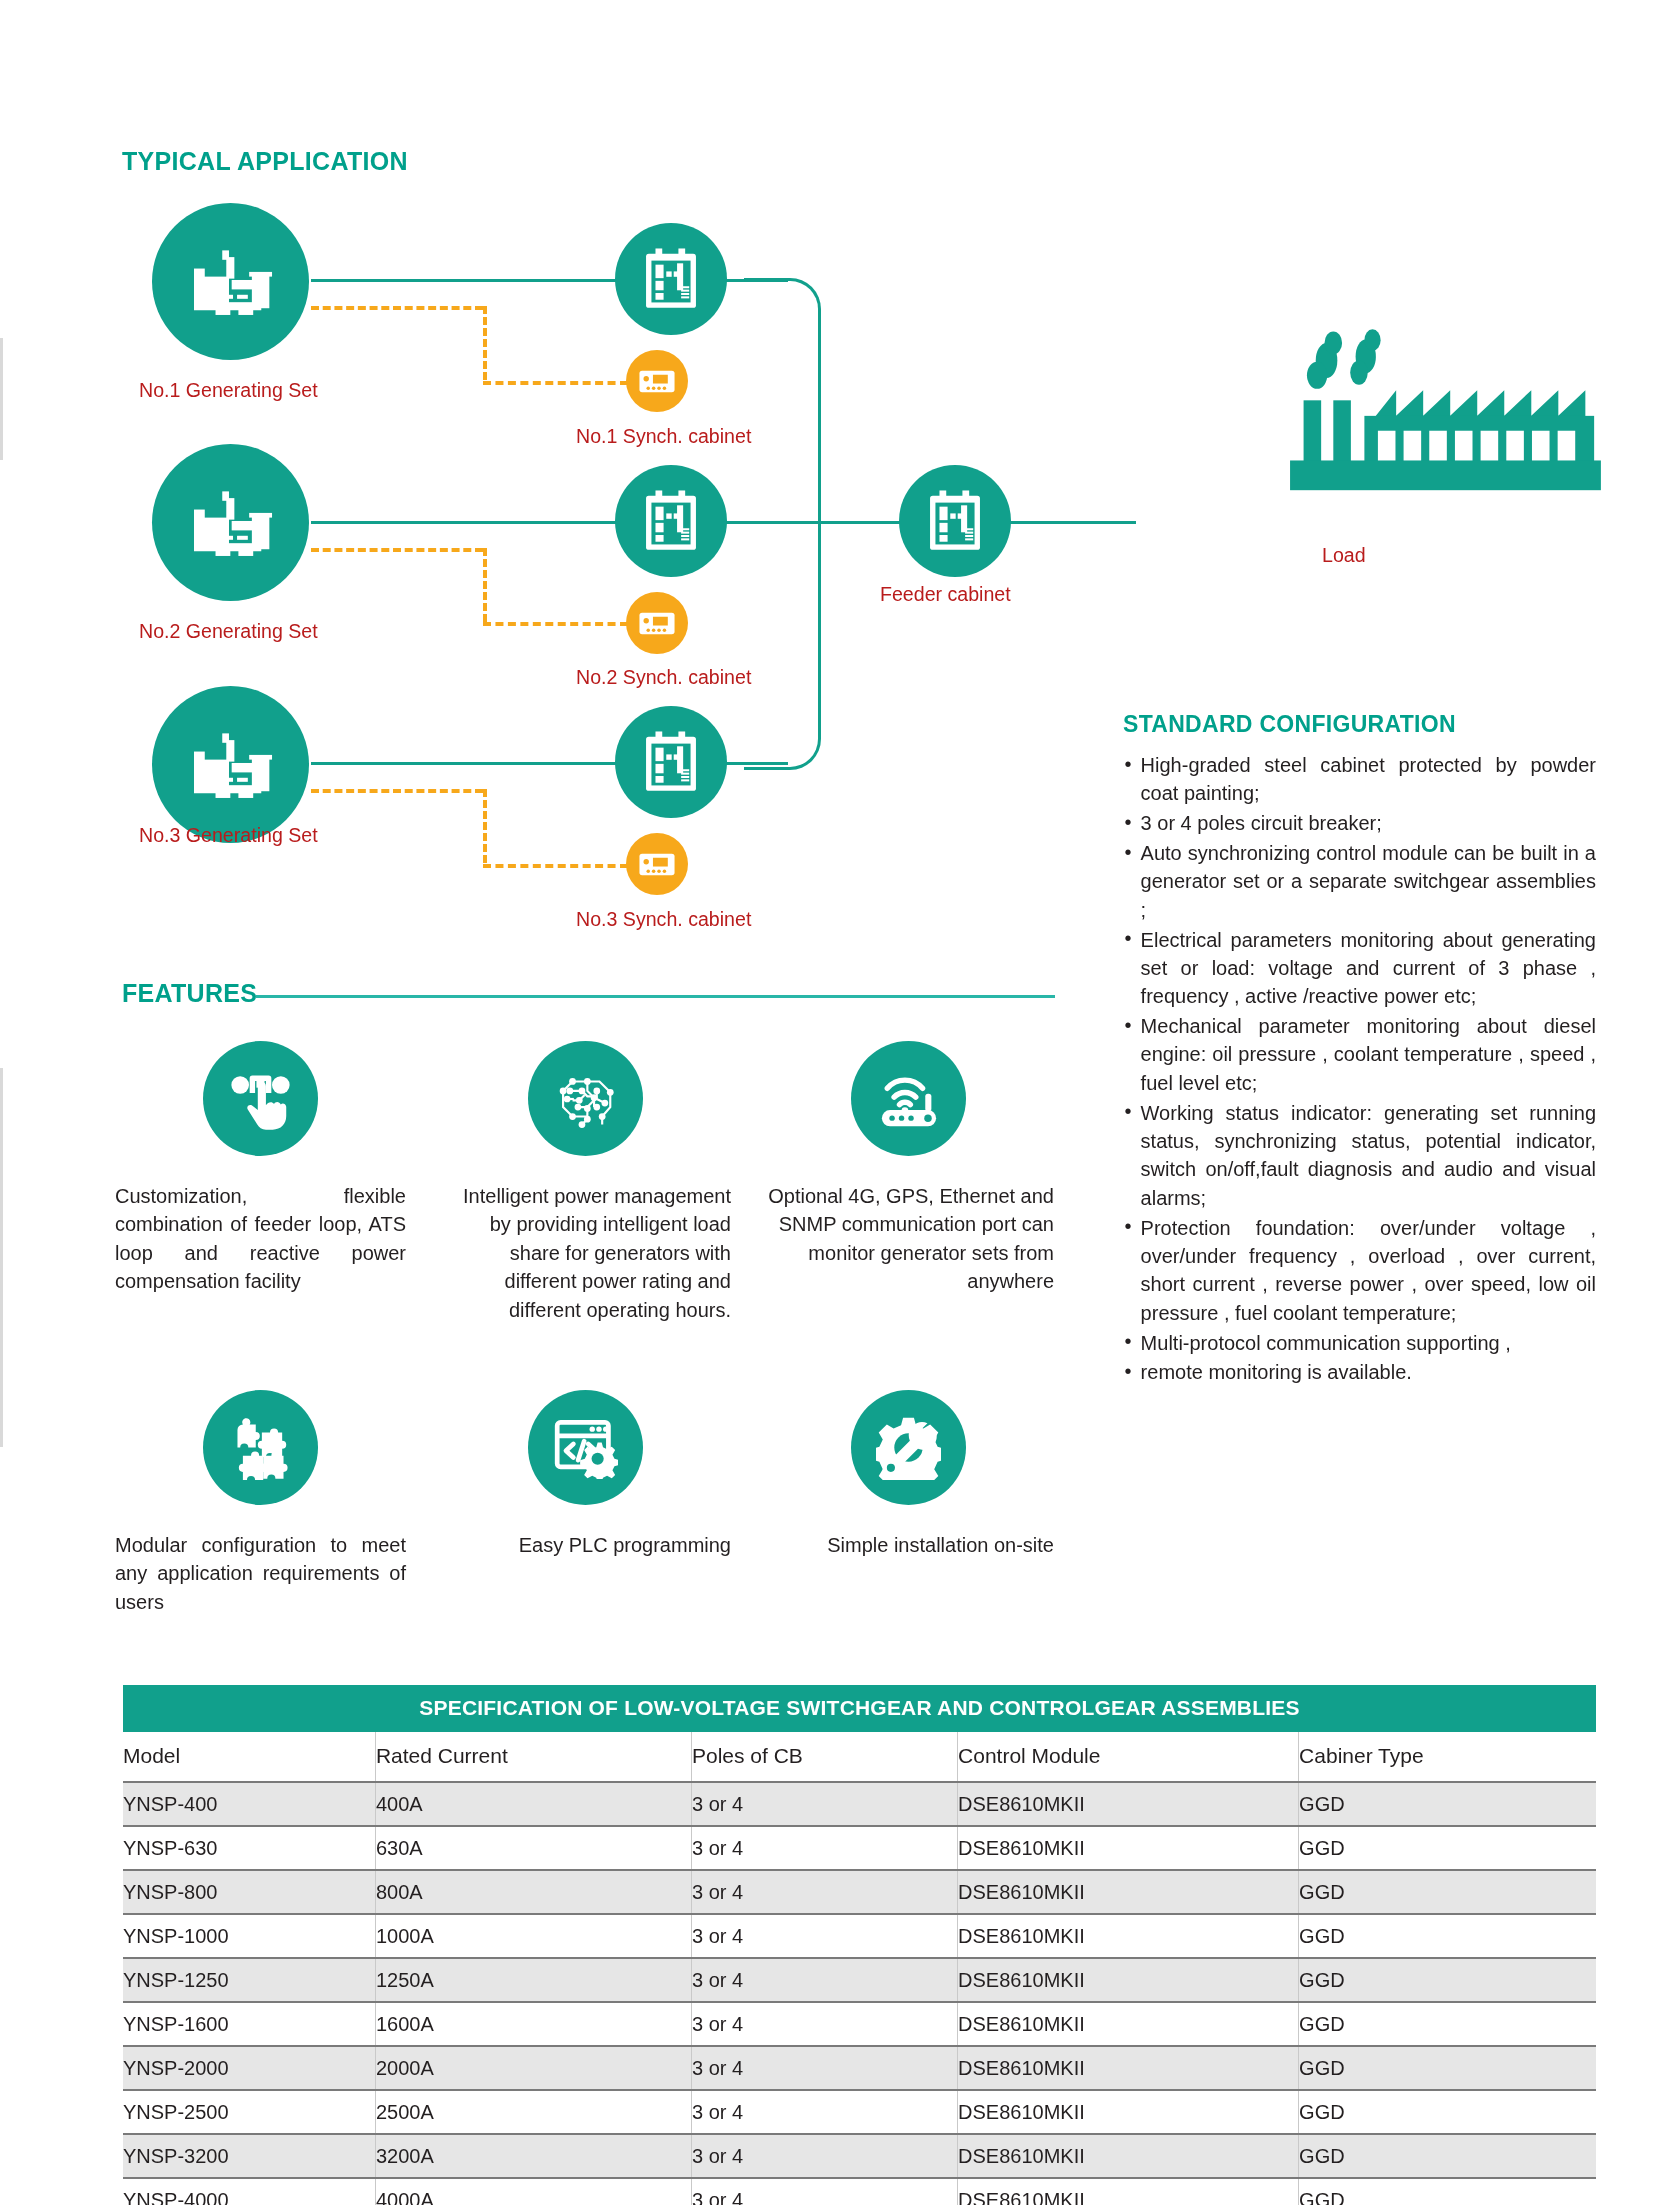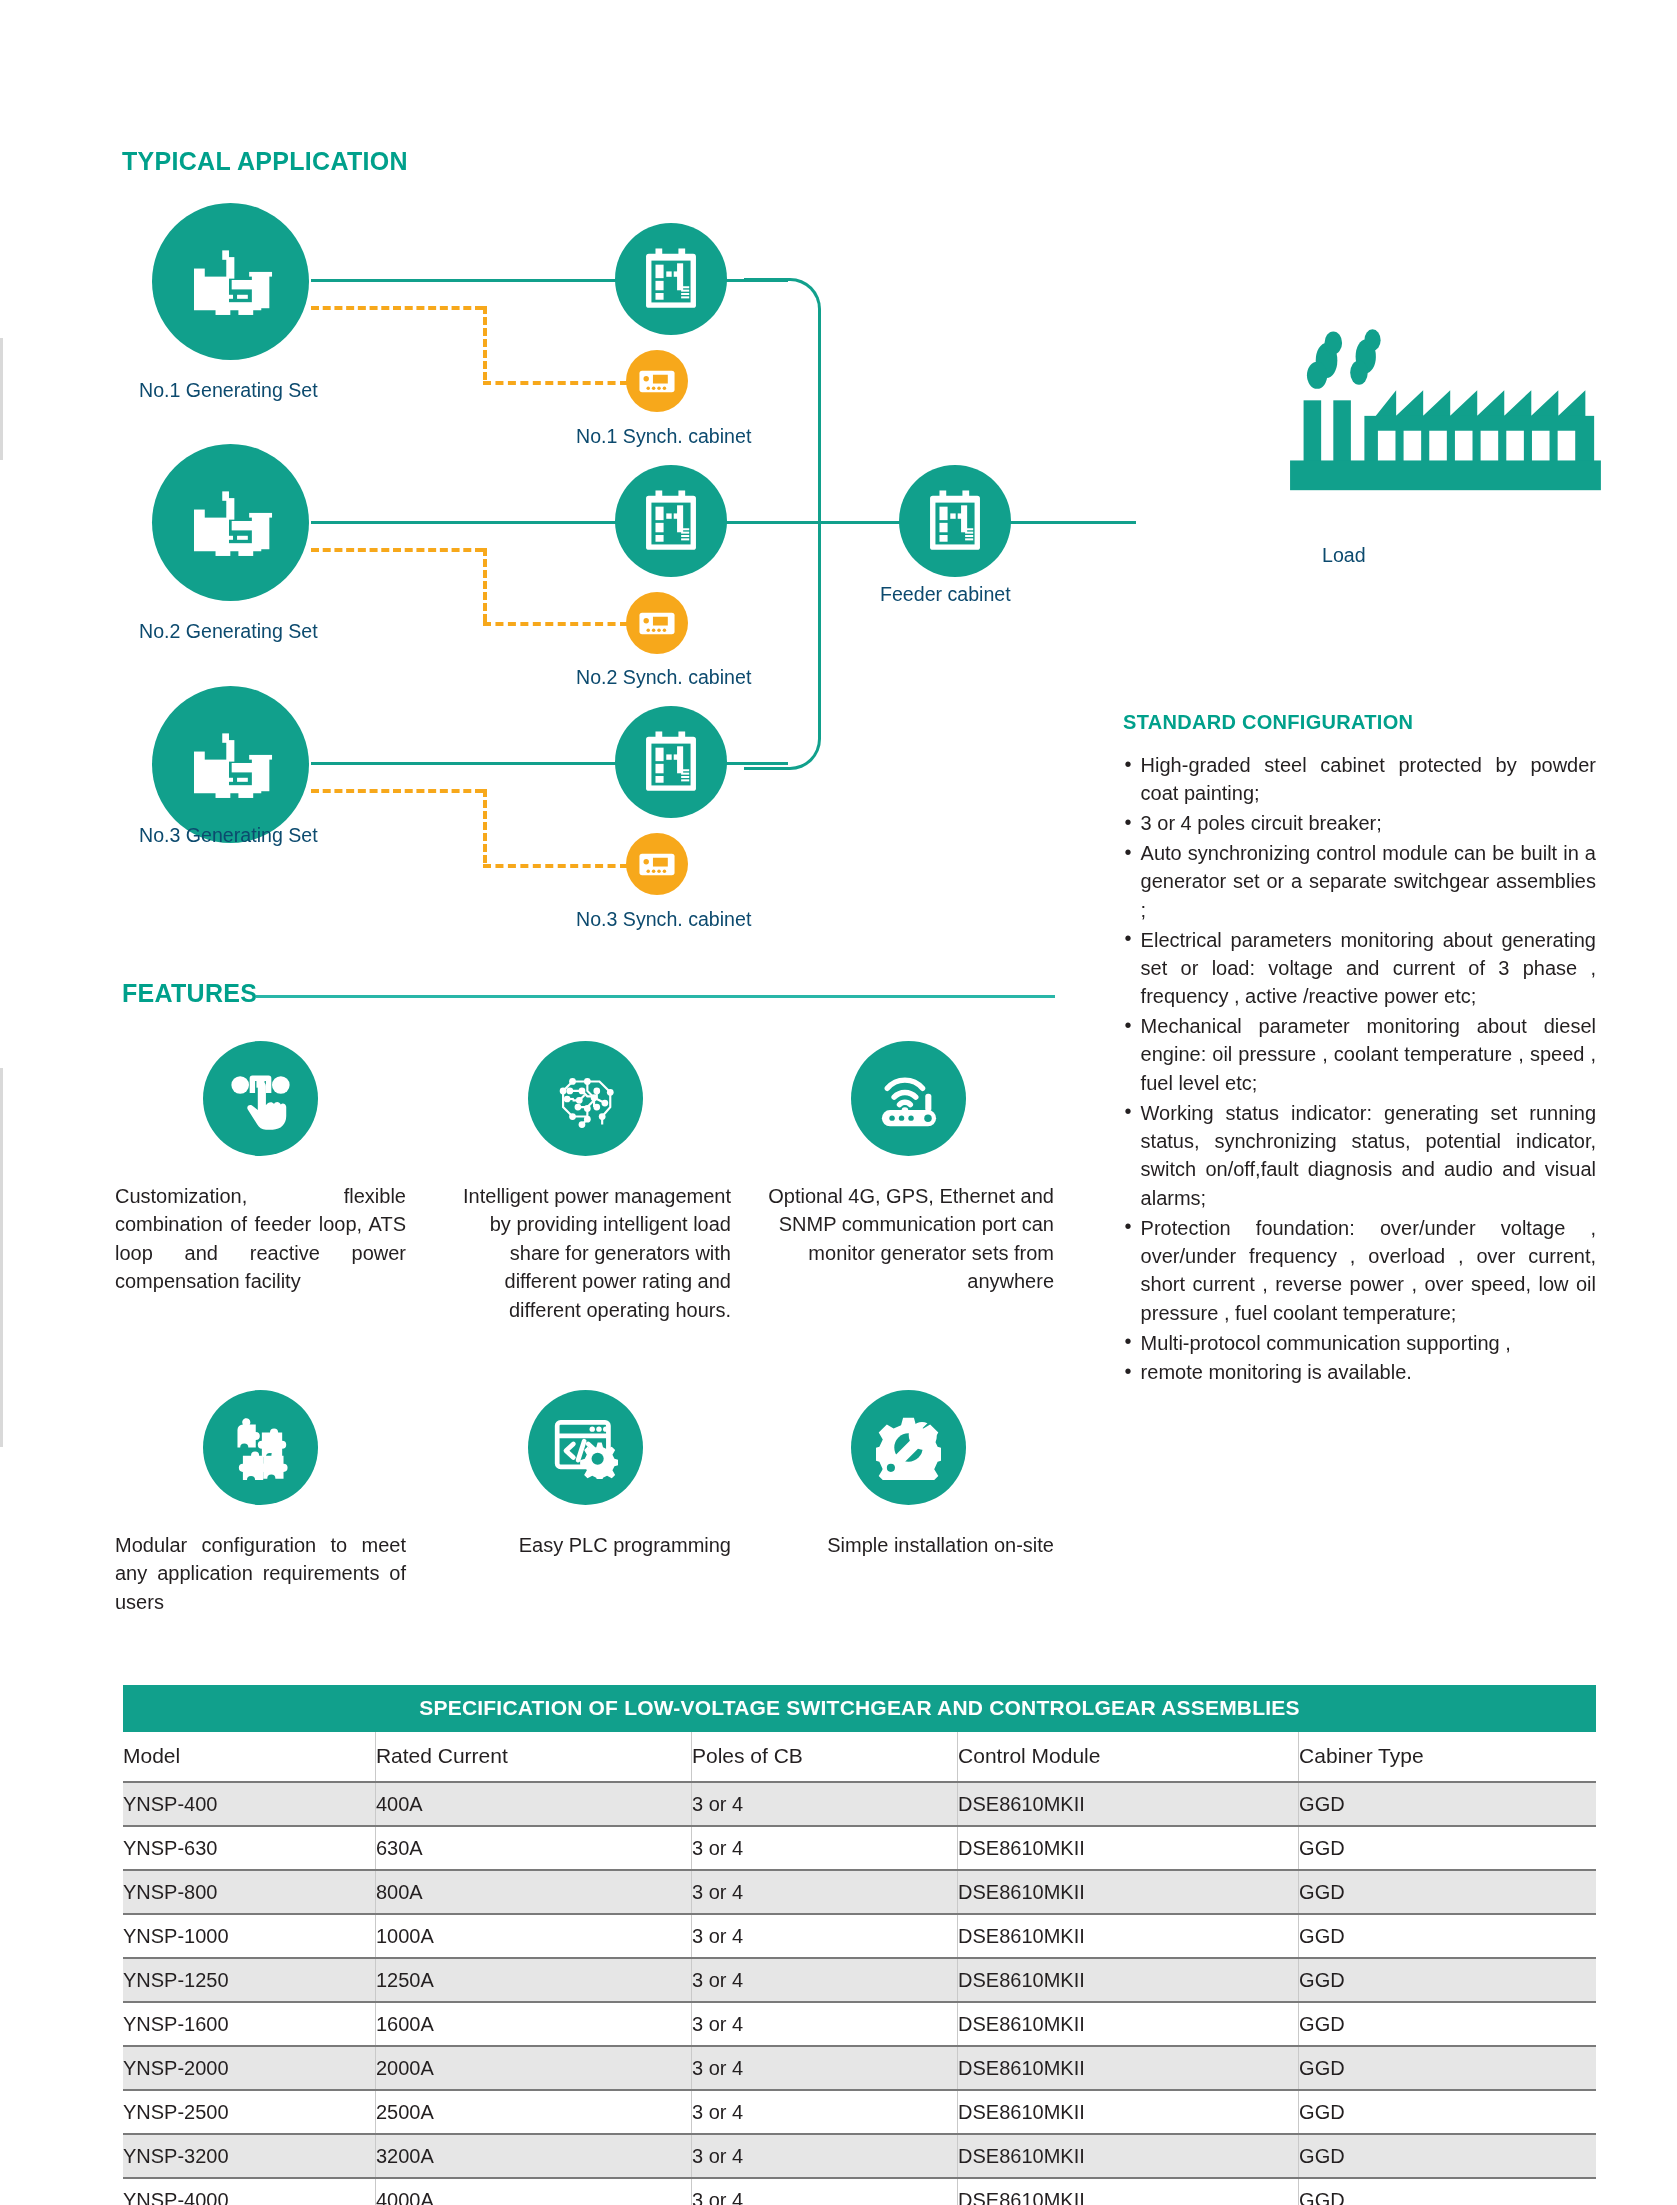--- a/index.html
+++ b/index.html
@@ -7,21 +7,21 @@
     width:1677px;height:2205px;position:relative;overflow:hidden;
     font-family:"Liberation Sans", sans-serif;color:#221f1f;
   }
   .pg{position:absolute;inset:0;}
 
   
   .sec-title{
     position:absolute;color:#00A08B;font-weight:bold;
     letter-spacing:0.3px;font-family:"Liberation Sans",sans-serif;
   }
-  .lbl{position:absolute;font-size:19.6px;color:#0c4a6e;white-space:nowrap;}
+  .lbl{position:absolute;font-size:19.6px;color:#b91c1c;white-space:nowrap;}
 
   
   #typical-title{left:122px;top:147px;font-size:25px;}
 
   .node{position:absolute;border-radius:50%;display:flex;align-items:center;justify-content:center;}
   .node.green{background:#11A08C;}
   .node.amber{background:#F7A81B;}
 
   .wire{position:absolute;background:#11A08C;}
   .wire-h{height:3.4px;}
@@ -37,21 +37,21 @@
   #features-rule{position:absolute;left:256px;top:995px;width:799px;height:2.7px;background:#29B6A8;}
 
   .feat{position:absolute;width:291px;}
   .feat .circ{width:115px;height:115px;border-radius:50%;background:#11A08C;
               display:flex;align-items:center;justify-content:center;margin:0 auto;}
   .feat p{margin:0;font-size:20px;line-height:1.42;color:#231f20;text-align:right;}
   .feat .txt{margin-top:26px;}
   .feat.wide p{text-align:justify;text-align-last:left;}
 
   
-  #std-title{left:1123px;top:711px;font-size:20px;}
+  #std-title{left:1123px;top:711px;font-size:23px;}
   #std-list{position:absolute;left:1123px;top:751px;width:473px;}
   #std-list li{
     font-size:20px;line-height:1.42;margin:0 0 1.4px 0;color:#231f20;
     list-style:none;position:relative;padding-left:17.6px;text-align:justify;text-align-last:left;
   }
   #std-list li:before{content:"•";position:absolute;left:1.4px;top:-1.4px;font-size:20px;}
   #std-list{padding:0;margin:0;}
 
   
   #spec-wrap{position:absolute;left:123px;top:1685px;width:1473px;}

